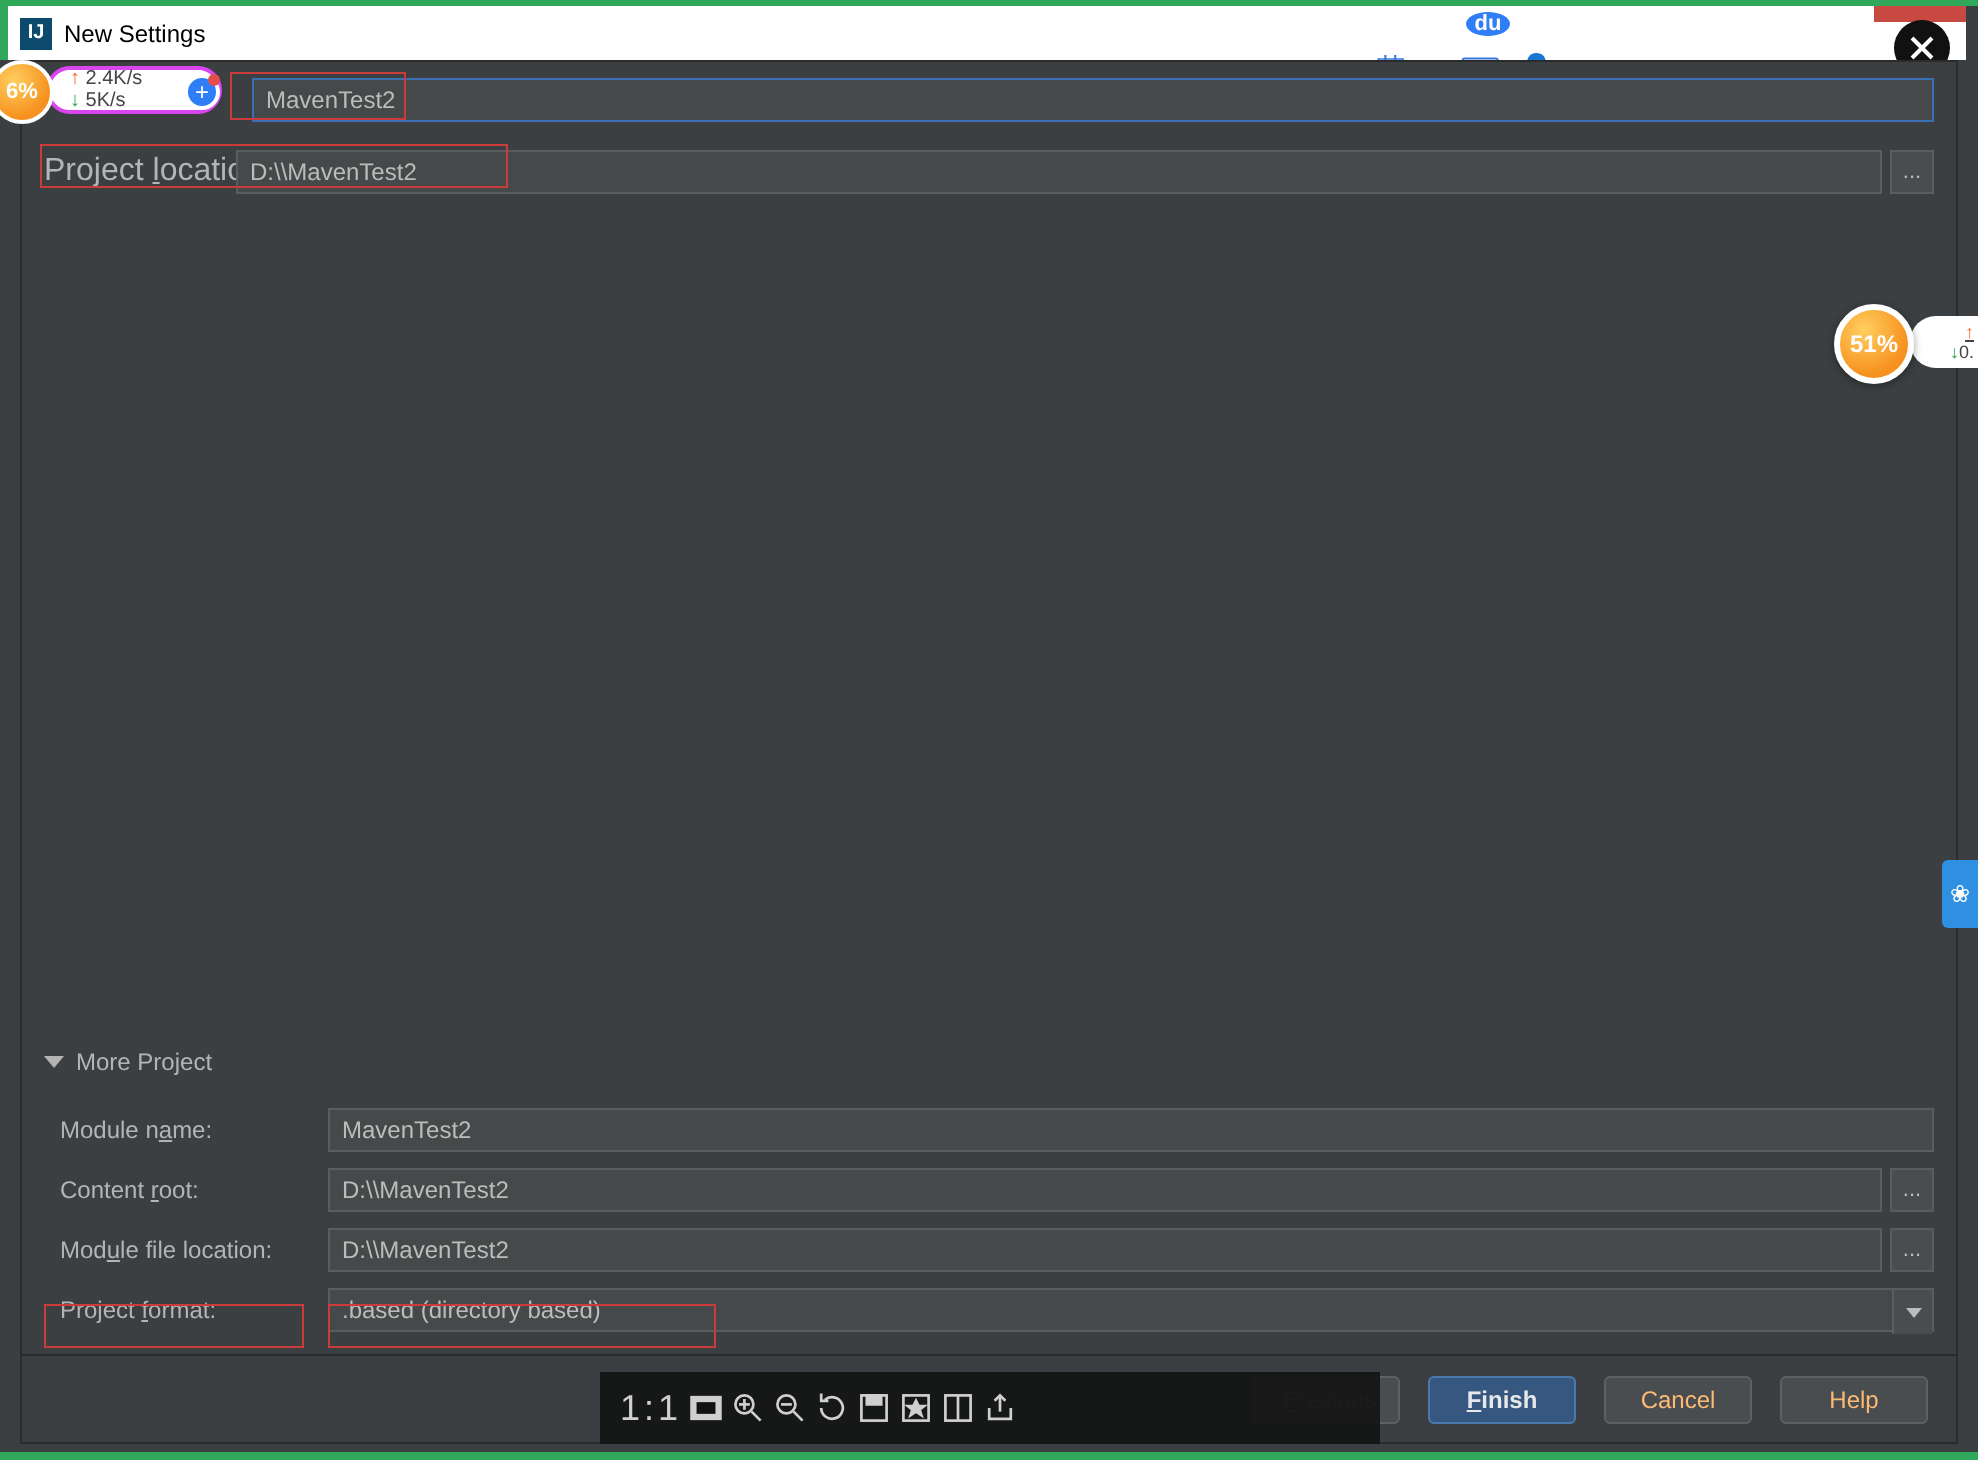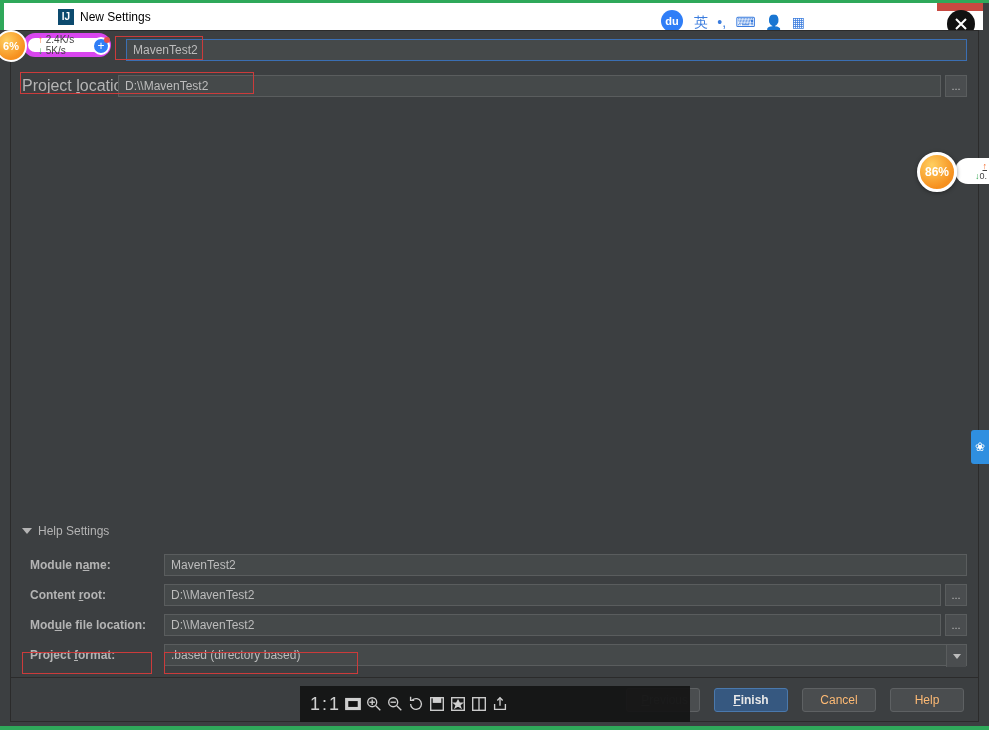--- a/index.html
+++ b/index.html
@@ -4,34 +4,34 @@
 <style>
   html,body{margin:0;padding:0;width:989px;height:730px;font-family:"Segoe UI",Arial,sans-serif;font-size:12px;background:#3c3f41;overflow:hidden;}
   *{box-sizing:border-box;}
   .window{position:relative;width:989px;height:730px;background:#3c3f41;}
   
   .green-top{position:absolute;left:0;top:0;width:989px;height:3px;background:#2fa85a;}
   .green-bot{position:absolute;left:0;bottom:0;width:989px;height:4px;background:#2fa85a;}
   .green-left{position:absolute;left:0;top:0;width:4px;height:30px;background:#2fa85a;}
   
   .titlebar{position:absolute;left:4px;top:3px;right:6px;height:27px;background:#fff;display:flex;align-items:center;padding-left:6px;color:#000;}
-  .app-icon{width:16px;height:16px;background:#0c4a6e;display:flex;align-items:center;justify-content:center;margin-right:6px;margin-left:48px;}
+  .app-icon{width:16px;height:16px;background:#0c4a6e;display:flex;align-items:center;justify-content:center;margin-right:6px;}
   .app-icon span{color:#fff;font-size:10px;font-weight:bold;}
   .title-text{font-size:12px;}
   .title-right-red{position:absolute;right:0;top:0;width:46px;height:8px;background:#c84941;}
   
-  .baidu-pill{position:absolute;top:6px;left:657px;height:26px;width:170px;background:#fff;border-radius:13px 0 0 13px;display:flex;align-items:flex-end;padding-left:4px;gap:8px;}
+  .baidu-pill{position:absolute;top:6px;left:657px;height:26px;width:170px;background:#fff;border-radius:13px 0 0 13px;display:flex;align-items:center;padding-left:4px;gap:8px;flex-direction:column;}
   .du-circle{width:22px;height:22px;border-radius:50%;background:#2f7ef7;color:#fff;display:flex;align-items:center;justify-content:center;font-size:11px;font-weight:bold;}
   .baidu-icons span{color:#3a7cde;font-size:14px;margin:0 3px;}
   .close-circle{position:absolute;top:10px;right:14px;width:28px;height:28px;border-radius:50%;background:#111;display:flex;align-items:center;justify-content:center;}
   .close-circle svg{width:14px;height:14px;}
   
   .panel{position:absolute;left:10px;right:10px;top:30px;bottom:8px;background:#3c3f41;border:1px solid #2b2b2b;}
   
-  .net-widget{position:absolute;left:23px;top:33px;width:88px;height:24px;background:#fff;border-radius:12px;border:5px solid #d946ef;display:flex;flex-direction:column;justify-content:center;padding-left:10px;font-size:10px;line-height:11px;color:#444;}
+  .net-widget{position:absolute;left:23px;top:33px;width:88px;height:24px;background:#fff;border-radius:12px;border:2px solid #d946ef;display:flex;flex-direction:column;justify-content:center;padding-left:10px;font-size:10px;line-height:11px;color:#444;}
   .net-widget .up::before{content:"↑ ";color:#f46a2b;}
   .net-widget .dn::before{content:"↓ ";color:#2aa54a;}
   .orange-left{position:absolute;left:-5px;top:30px;width:32px;height:32px;border-radius:50%;background:radial-gradient(circle at 35% 30%,#ffcf60,#f6901e 70%);border:2px solid #fff;color:#fff;display:flex;align-items:center;justify-content:center;font-size:11px;font-weight:bold;}
   .blue-plus{position:absolute;left:92px;top:37px;width:18px;height:18px;border-radius:50%;background:#2f7ef7;color:#fff;display:flex;align-items:center;justify-content:center;font-size:12px;border:2px solid #fff;}
   .blue-plus .dot{position:absolute;top:-2px;right:-2px;width:6px;height:6px;border-radius:50%;background:#e34d4d;}
   
   .row{position:absolute;left:11px;right:11px;display:flex;align-items:center;}
   .row-name{top:8px;height:22px;}
   .row-loc{top:44px;height:22px;}
   .lbl{color:#b4b4b4;font-size:16px;padding:0 6px 0 0;white-space:nowrap;}
@@ -39,21 +39,21 @@
   .field.focus{border:1px solid #3b6fb3;background:#45494a;}
   .browse{width:22px;height:22px;margin-left:4px;background:#4a4d4f;border:1px solid #5a5d5e;color:#bcbcbc;display:flex;align-items:center;justify-content:center;font-size:11px;cursor:pointer;}
   .redbox-name{position:absolute;left:115px;top:36px;width:88px;height:24px;border:1px solid #cc3b3b;pointer-events:none;}
   .redbox-loc{position:absolute;left:20px;top:72px;width:234px;height:22px;border:1px solid #cc3b3b;pointer-events:none;}
   
   .more{position:absolute;left:11px;right:11px;top:493px;}
   .more-header{color:#b4b4b4;font-size:12px;display:flex;align-items:center;cursor:pointer;}
   .more-header .tri{display:inline-block;width:0;height:0;border-left:5px solid transparent;border-right:5px solid transparent;border-top:6px solid #b4b4b4;margin-right:6px;}
   .more-grid{margin-top:12px;}
   .mrow{display:flex;align-items:center;height:30px;}
-  .mlbl{width:142px;color:#b4b4b4;font-size:12px;padding-left:8px;font-weight:bold;}
+  .mlbl{width:142px;color:#b4b4b4;font-size:12px;padding-left:8px;}
   .mfield{flex:1;height:22px;background:#45494a;border:1px solid #5a5d5e;color:#bcbcbc;padding:0 6px;display:flex;align-items:center;font-size:12px;}
   .dropdown{position:relative;}
   .dropdown .chev{position:absolute;right:0;top:0;width:20px;height:22px;background:#4a4d4f;border-left:1px solid #5a5d5e;display:flex;align-items:center;justify-content:center;}
   .dropdown .chev div{width:0;height:0;border-left:4px solid transparent;border-right:4px solid transparent;border-top:5px solid #bcbcbc;}
   .redbox-more-lbl{position:absolute;border:1px solid #cc3b3b;pointer-events:none;}
   
   .btnbar{position:absolute;left:0;right:0;bottom:0;height:44px;border-top:1px solid #2b2b2b;display:flex;align-items:center;justify-content:flex-end;padding-right:14px;gap:14px;background:#3c3f41;}
   .btn{min-width:74px;height:24px;background:#4a4d4f;border:1px solid #5e6163;color:#fdba74;display:flex;align-items:center;justify-content:center;font-size:12px;border-radius:3px;cursor:pointer;}
   .btn.primary{background:#365880;border:1px solid #4a79ad;color:#e8e8e8;font-weight:bold;}
   .btn.disabled{color:#6f7274;cursor:default;}
@@ -113,21 +113,21 @@
       <div class="lbl" style="width:96px">Project <span class="u">l</span>ocation:</div>
       <div class="field">
           <span>D:\\MavenTest2</span>
         </div>
       <div class="browse">...</div>
     </div>
 
     <div class="more">
       <div class="more-header">
         <span class="tri"></span>
-        <span>Help Settings</span>
+        <span>More Project</span>
       </div>
       <div class="more-grid">
         <div class="mrow">
           <div class="mlbl">Module n<span class="u">a</span>me:</div>
           <div class="mfield">
               <span>MavenTest2</span>
             </div>
         </div>
         <div class="mrow">
           <div class="mlbl">Content <span class="u">r</span>oot:</div>
@@ -173,21 +173,21 @@
     <div class="up">2.4K/s</div>
     <div class="dn">5K/s</div>
   </div>
   <div class="orange-left">6%</div>
   <div class="blue-plus">+<div class="dot"></div></div>
 
   <div class="orange-right-strip">
     <div class="u"></div>
     <div class="d"><span>0.</span></div>
   </div>
-  <div class="orange-right">86%</div>
+  <div class="orange-right">51%</div>
 
   <div class="side-tab">❀</div>
 
   <div class="viewer-bar">
     <span class="txt">1:1</span>
     <svg viewBox="0 0 20 20">
         <rect x="2" y="4" width="16" height="12" fill="#cfcfcf"></rect>
         <rect x="4" y="6" width="12" height="8" fill="#111"></rect>
       </svg>
     <svg viewBox="0 0 20 20">

